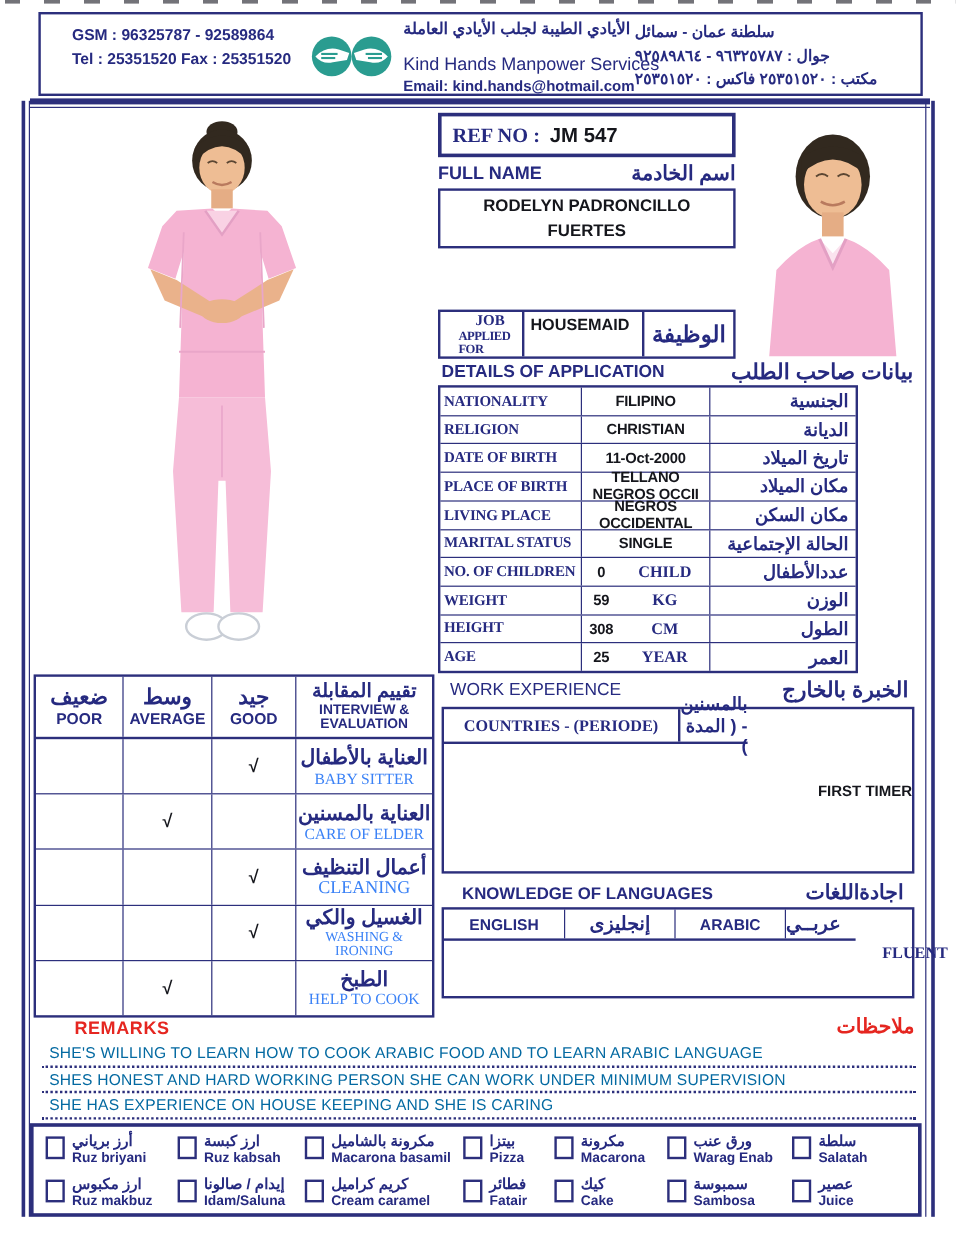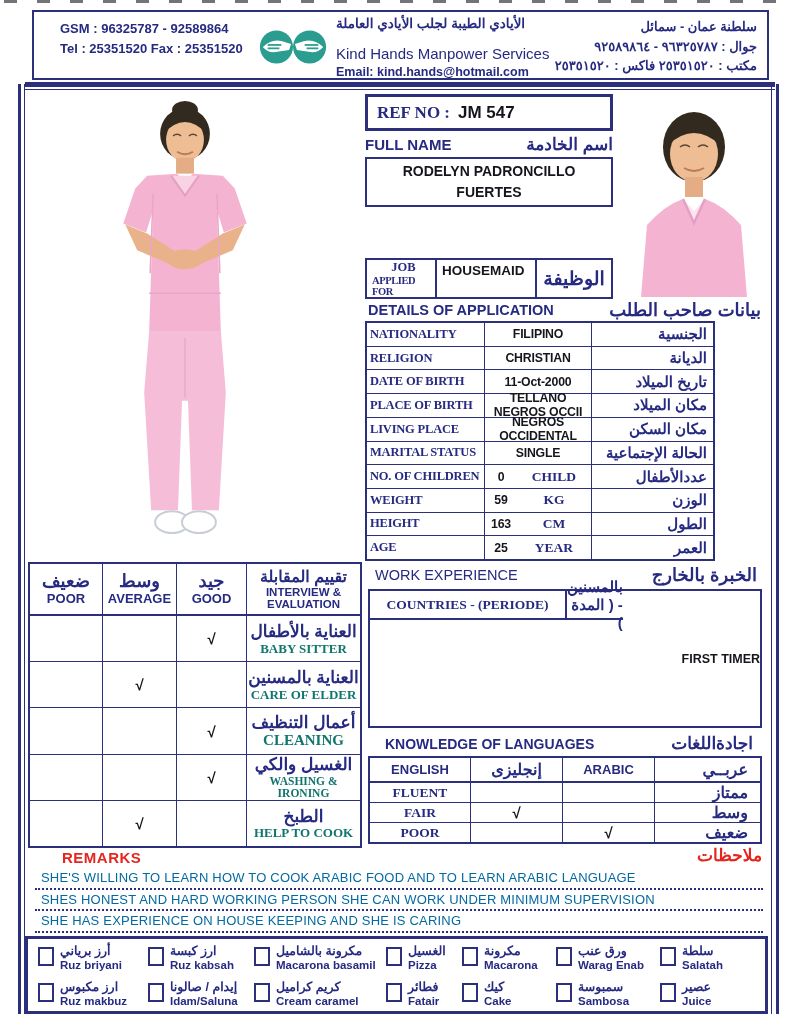--- a/index.html
+++ b/index.html
@@ -12,21 +12,21 @@
     background:repeating-linear-gradient(90deg,#44444c 0 13px,transparent 13px 33px);opacity:.75}
 
   
   .header-box{position:absolute;left:32px;top:10px;width:737px;height:70px;border:2px solid #2c2f7c;background:#fff}
   .hdr-left{position:absolute;left:26px;top:7px;font-weight:bold;font-size:13px;line-height:1.5;color:#262a80}
   .logo{position:absolute;left:222px;top:15px;width:74px;height:40px}
   .hdr-center{position:absolute;left:302px;top:4px;width:226px;line-height:1.18;color:#262a80}
   .hdr-center .ar{font-size:13.5px;font-weight:bold;text-align:left}
   .hdr-center .en{font-size:15px;margin-top:13px}
   .hdr-center .em{font-size:12.5px;font-weight:bold;margin-top:2px}
-  .hdr-right{position:absolute;right:10px;top:5px;width:228px;direction:rtl;text-align:right;font-weight:bold;font-size:13px;line-height:1.5;color:#262a80}
+  .hdr-right{position:absolute;right:10px;top:5px;width:228px;direction:rtl;text-align:left;font-weight:bold;font-size:13px;line-height:1.5;color:#262a80}
 
   
   .rule-thick{position:absolute;left:25px;top:82px;width:750px;height:5px;background:#2c2f7c}
   .rule-thin{position:absolute;left:25px;top:89px;width:750px;height:1px;background:#2c2f7c}
   .frame-l1{position:absolute;left:18px;top:84px;width:3px;height:930px;background:#2c2f7c}
   .frame-l2{position:absolute;left:24px;top:84px;width:1px;height:930px;background:#2c2f7c}
   .frame-r1{position:absolute;left:771px;top:84px;width:1px;height:930px;background:#2c2f7c}
   .frame-r2{position:absolute;left:776px;top:84px;width:3px;height:930px;background:#2c2f7c}
 
   
@@ -40,21 +40,21 @@
   .fullname-row{position:absolute;left:365px;top:134px;width:248px;display:flex;justify-content:space-between;align-items:center}
   .fullname-row .en{font-weight:bold;font-size:15px;color:#262a80}
   .fullname-row .ar{font-size:17px;font-weight:bold;color:#262a80}
   .name-box{position:absolute;left:365px;top:157px;width:248px;height:50px;border:2.5px solid #2c2f7c;display:flex;align-items:center;justify-content:center;text-align:center;font-weight:bold;font-size:14px;color:#15161c;line-height:1.5;padding:0 5px}
   .cell3-box{position:absolute;left:365px;width:248px;height:41px;border:2.5px solid #2c2f7c;display:flex}
   .father-box{top:213px}
   .job-box{top:258px}
   .cell3-box .c-lab{width:70px;border-right:2px solid #2c2f7c;display:flex;flex-direction:column;justify-content:center;padding-left:3px;font-family:"Liberation Serif",serif;font-weight:bold;color:#262a80}
   .cell3-box .c-lab .l1{font-size:12.5px}
   .cell3-box .c-lab .l2{font-size:10.5px;letter-spacing:-0.4px}
-  .job-box .c-lab{align-items:center;padding-left:5px}
+  .job-box .c-lab{align-items:center;padding-left:15px}
   .cell3-box .c-val{flex:1;border-right:2px solid #2c2f7c;display:flex;align-items:flex-start;padding:3px 0 0 5px;font-weight:bold;font-size:13.5px;color:#15161c}
   .cell3-box .c-ar{width:74px;display:flex;align-items:center;justify-content:center;font-size:19px;font-weight:bold;color:#262a80;direction:rtl}
 
   
   .details-title{position:absolute;left:368px;top:299px;width:397px;display:flex;justify-content:space-between;align-items:center}
   .details-title .en{font-weight:bold;font-size:14.5px;color:#262a80}
   .details-title .ar{font-size:18px;font-weight:bold;color:#262a80;padding-right:4px}
   .details-table{position:absolute;left:365px;top:321px;width:350px;height:240px;border:2.5px solid #2c2f7c;display:flex;flex-direction:column}
   .drow{flex:1;display:flex;min-height:0}
   .drow + .drow{border-top:1.6px solid #2c2f7c}
@@ -74,21 +74,21 @@
   .we-head .c2{flex:1;display:flex;align-items:center;justify-content:center;direction:rtl;font-size:15px;font-weight:bold;color:#262a80}
   .we-row{flex:1;display:flex}
   .we-row + .we-row{border-top:1.6px solid #2c2f7c}
   .we-row .c1{width:197px;border-right:1.6px solid #2c2f7c;display:flex;align-items:center;justify-content:center;font-weight:bold;font-size:12.5px;color:#15161c}
   .we-row .c2{flex:1}
 
   
   .lang-title{position:absolute;left:385px;top:733px;width:372px;display:flex;justify-content:space-between;align-items:center}
   .lang-title .en{font-weight:bold;font-size:14px;color:#262a80}
   .lang-title .ar{font-size:17px;font-weight:bold;color:#262a80;padding-right:4px}
-  .lang-table{position:absolute;left:368px;top:756px;width:394px;height:88px;border:2.5px solid #2c2f7c;display:flex;flex-direction:column}
+  .lang-table{position:absolute;left:368px;top:756px;width:394px;height:76px;border:2.5px solid #2c2f7c;display:flex;flex-direction:row}
   .lg-head{height:26px;display:flex;border-bottom:2px solid #2c2f7c}
   .lg-row{flex:1;display:flex}
   .lg-row + .lg-row{border-top:1.6px solid #2c2f7c}
   .lg-c{display:flex;align-items:center;justify-content:center}
   .lg-c1{width:100px}
   .lg-c2{width:92px;border-left:1.6px solid #2c2f7c}
   .lg-c3{width:92px;border-left:1.6px solid #2c2f7c}
   .lg-c4{flex:1;border-left:1.6px solid #2c2f7c;direction:rtl;justify-content:flex-start;padding-right:12px}
   .lg-head .lg-c1,.lg-head .lg-c3{font-weight:bold;font-size:13px;color:#262a80}
   .lg-head .lg-c2,.lg-head .lg-c4{font-size:16px;font-weight:bold;color:#262a80}
@@ -104,21 +104,21 @@
   .ev-c{display:flex;flex-direction:column;align-items:center;justify-content:center;text-align:center}
   .ev-c1{width:72px}
   .ev-c2{width:74px;border-left:1.8px solid #2c2f7c}
   .ev-c3{width:70px;border-left:1.8px solid #2c2f7c}
   .ev-c4{flex:1;border-left:1.8px solid #2c2f7c}
   .ev-head .ar{font-size:18px;font-weight:bold;color:#262a80;line-height:1.1}
   .ev-head .en{font-weight:bold;font-size:13px;color:#262a80;line-height:1.05}
   .ev-head .ev-c4 .ar{font-size:16px}
   .ev-head .ev-c4 .en{font-size:11.5px}
   .ev-row .ev-c4 .ar{font-size:17px;font-weight:bold;color:#262a80;line-height:1.15}
-  .ev-row .ev-c4 .en{font-family:"Liberation Serif",serif;font-weight:bold;font-size:13px;color:#0f766e;line-height:1.05;padding:0 2px}
+  .ev-row .ev-c4 .en{font-family:"Liberation Serif",serif;font-weight:normal;font-size:13px;color:#3b82f6;line-height:1.05;padding:0 2px}
 
   
   .remarks-title-en{position:absolute;left:62px;top:849px;font-weight:bold;font-size:15px;color:#e52620;letter-spacing:.5px}
   .remarks-title-ar{position:absolute;right:38px;top:845px;font-weight:bold;font-size:17px;color:#e52620;direction:rtl}
   .remarks{position:absolute;left:35px;top:868px;width:728px}
   .rem-line{height:21.5px;border-bottom:2px dotted #2c2f7c;font-size:13px;color:#0369a1;padding-left:6px;letter-spacing:.2px;line-height:19px;white-space:nowrap;overflow:hidden}
 
   
   .food-box{position:absolute;left:25px;top:936px;width:743px;height:78px;border:3px solid #2c2f7c;background:#fff}
   .food-grid{position:absolute;left:10px;top:3px;display:grid;grid-template-columns:110px 106px 132px 76px 94px 104px 98px;grid-auto-rows:36px}
@@ -284,21 +284,21 @@
       <div class="d-en">WEIGHT</div>
       <div class="d-mid">
           <span class="d-val">59</span>
           <span class="d-unit">KG</span>
         </div>
       <div class="d-ar">الوزن</div>
     </div>
     <div class="drow">
       <div class="d-en">HEIGHT</div>
       <div class="d-mid">
-          <span class="d-val">163</span>
+          <span class="d-val">308</span>
           <span class="d-unit">CM</span>
         </div>
       <div class="d-ar">الطول</div>
     </div>
     <div class="drow">
       <div class="d-en">AGE</div>
       <div class="d-mid">
           <span class="d-val">25</span>
           <span class="d-unit">YEAR</span>
         </div>
@@ -459,21 +459,21 @@
       <div class="food-item">
         <div class="fcheck"></div>
         <div class="flabels">
             <div class="f-ar">مكرونة بالشاميل</div>
             <div class="f-en">Macarona basamil</div>
           </div>
       </div>
       <div class="food-item">
         <div class="fcheck"></div>
         <div class="flabels">
-            <div class="f-ar">الغسيل</div>
+            <div class="f-ar">بيتزا</div>
             <div class="f-en">Pizza</div>
           </div>
       </div>
       <div class="food-item">
         <div class="fcheck"></div>
         <div class="flabels">
             <div class="f-ar">مكرونة</div>
             <div class="f-en">Macarona</div>
           </div>
       </div>

